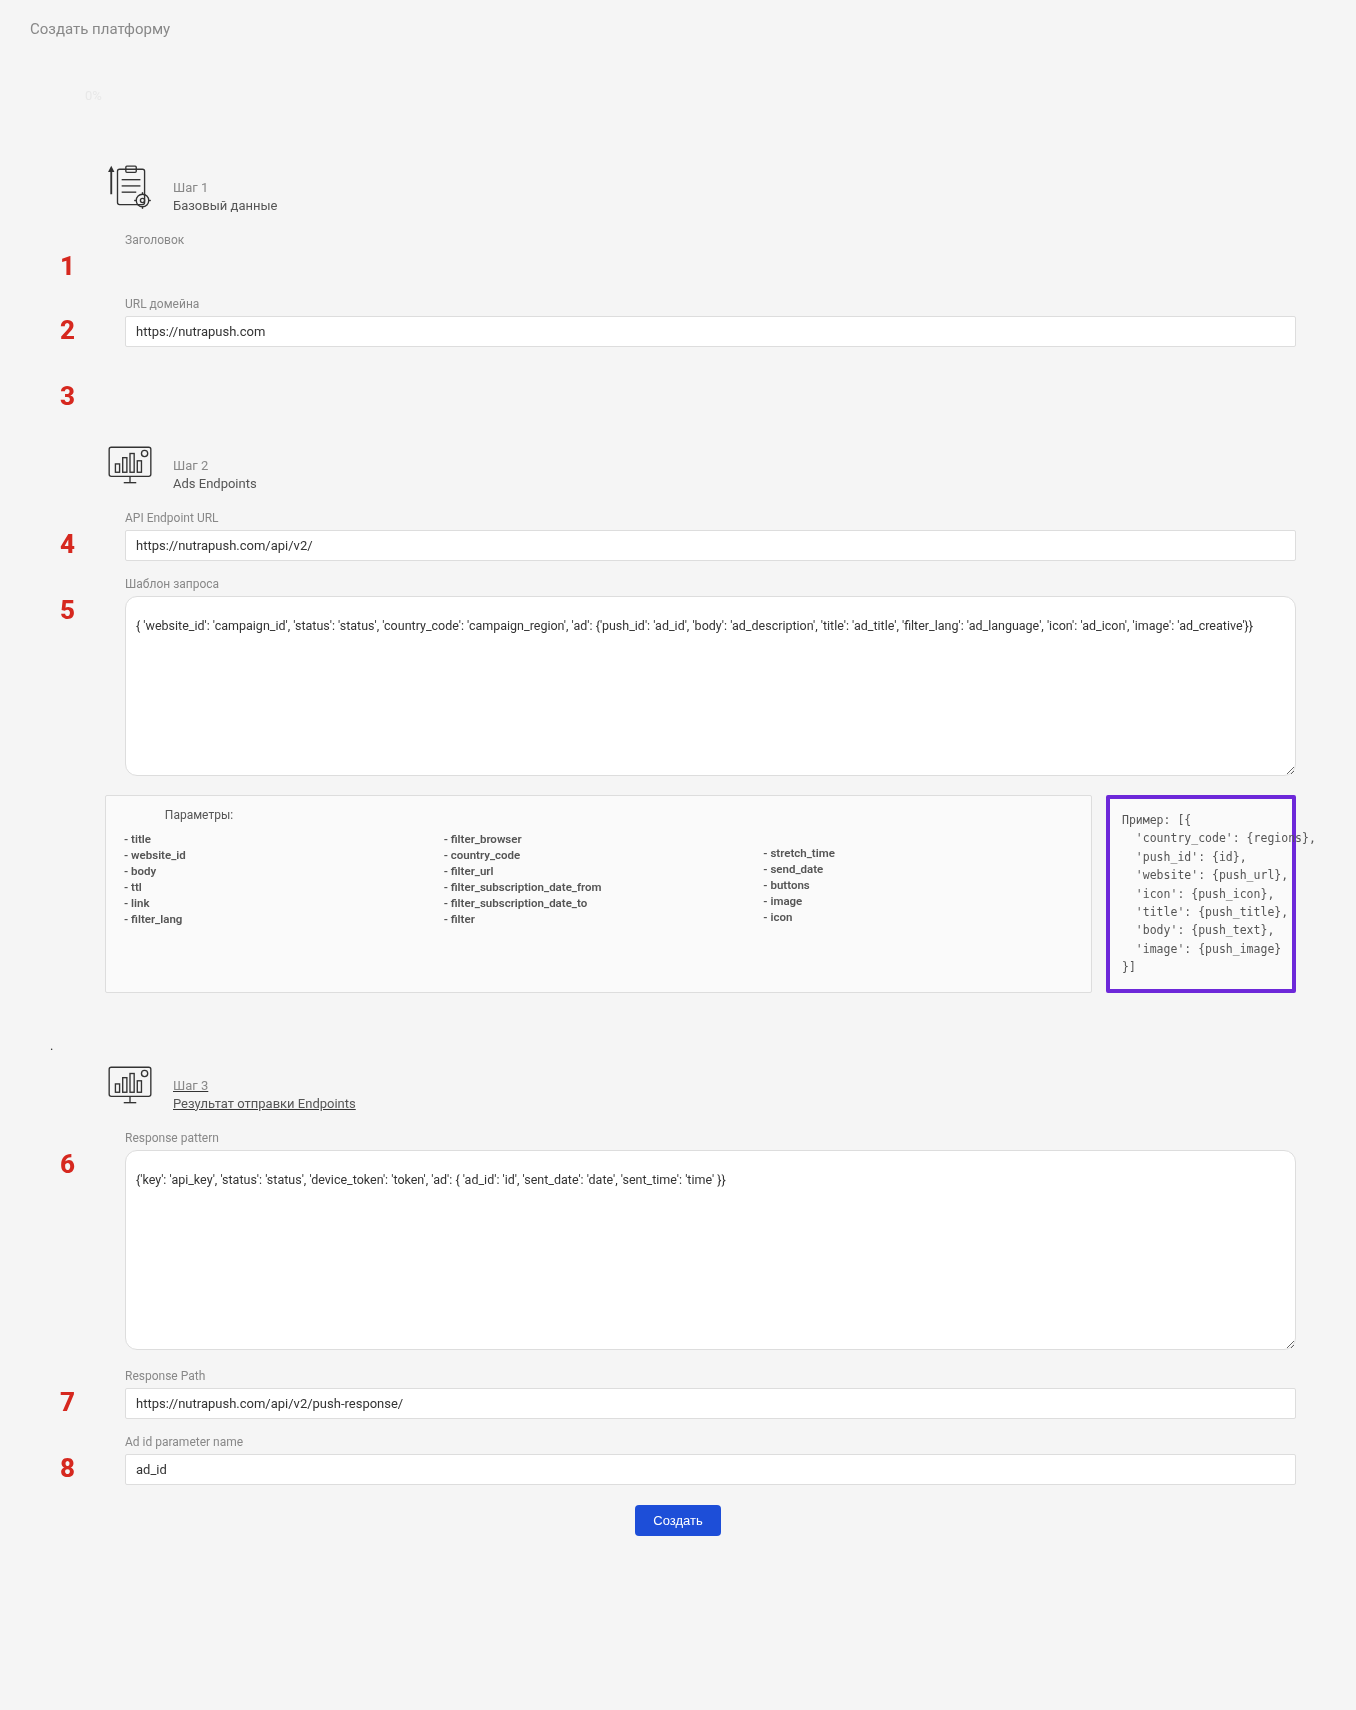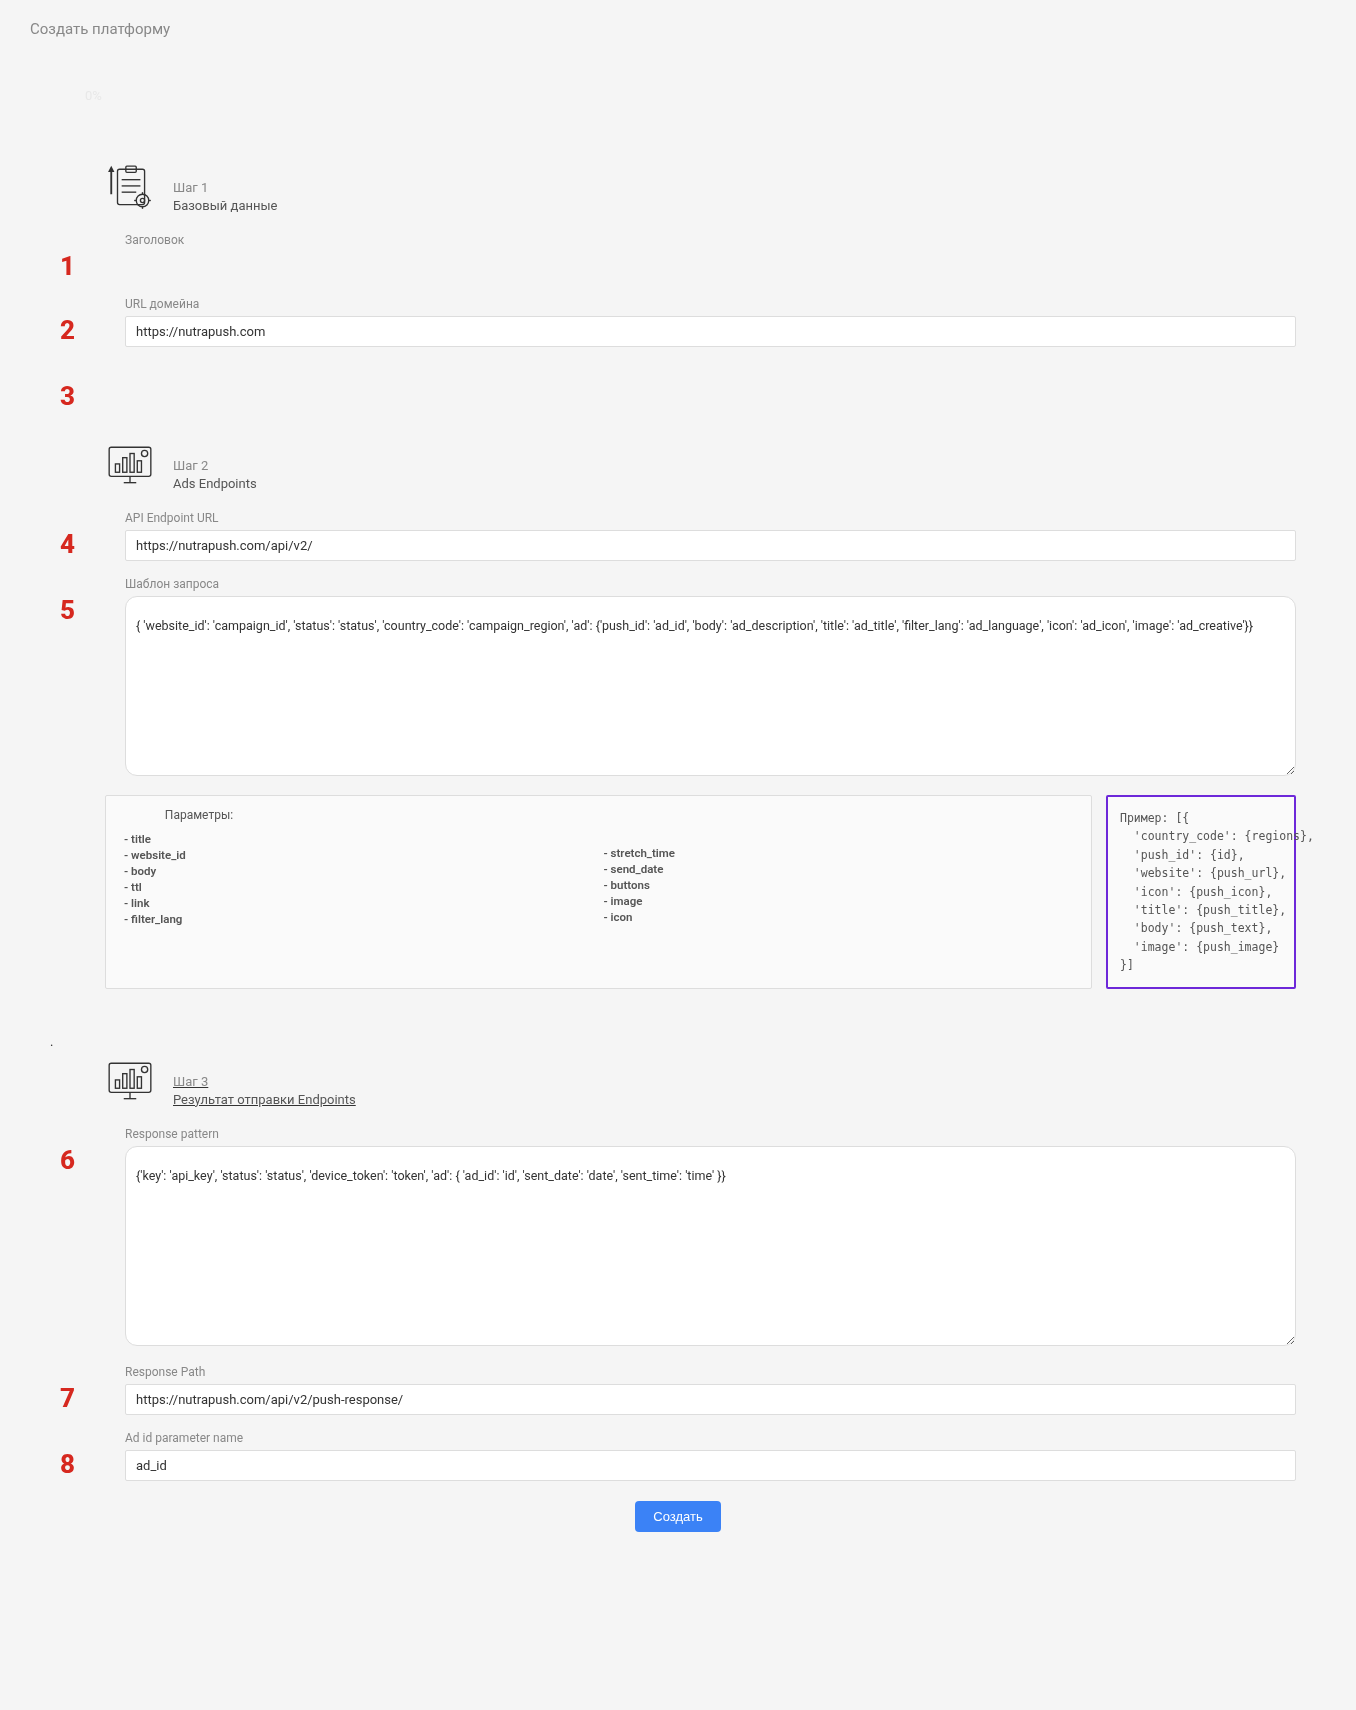--- a/index.html
+++ b/index.html
@@ -135,36 +135,36 @@
   }
   .params-cols {
     display: flex;
     gap: 10px;
   }
   .params-col { flex: 1; }
   .params-col.shift2 { padding-top: 14px; }
   .params-col div { margin-bottom: 2px; font-weight: 600; font-size: 11.5px; }
   .example-box {
     width: 190px;
-    border: 2px solid #6d28d9;
+    border: 4px solid #6d28d9;
     background: #fafafa;
     padding: 12px 12px;
     font-size: 11.5px;
     font-family: ui-monospace, Menlo, Consolas, monospace;
     color: #555;
     border-radius: 2px;
     white-space: pre;
     line-height: 1.6;
   }
   .submit-row {
     text-align: center;
     margin-top: 20px;
   }
   .submit-btn {
-    background: #3b82f6;
+    background: #1d4ed8;
     color: #fff;
     border: none;
     padding: 8px 18px;
     font-size: 13px;
     border-radius: 4px;
     cursor: pointer;
   }
   .section { margin-bottom: 30px; }
   .step3-header { margin-top: 8px; text-decoration: underline; }
   .small-dot {
@@ -269,20 +269,28 @@
         <div class="ptitle">Параметры:</div>
         <div class="params-cols">
           <div class="params-col" id="pcol1">
               <div>- title</div>
               <div>- website_id</div>
               <div>- body</div>
               <div>- ttl</div>
               <div>- link</div>
               <div>- filter_lang</div>
             </div>
+          <div class="params-col" id="pcol2">
+              <div>- filter_browser</div>
+              <div>- country_code</div>
+              <div>- filter_url</div>
+              <div>- filter_subscription_date_from</div>
+              <div>- filter_subscription_date_to</div>
+              <div>- filter</div>
+            </div>
           <div class="params-col shift2" id="pcol3">
               <div>- stretch_time</div>
               <div>- send_date</div>
               <div>- buttons</div>
               <div>- image</div>
               <div>- icon</div>
             </div>
         </div>
       </div>
       <div class="example-box">Пример: [{

